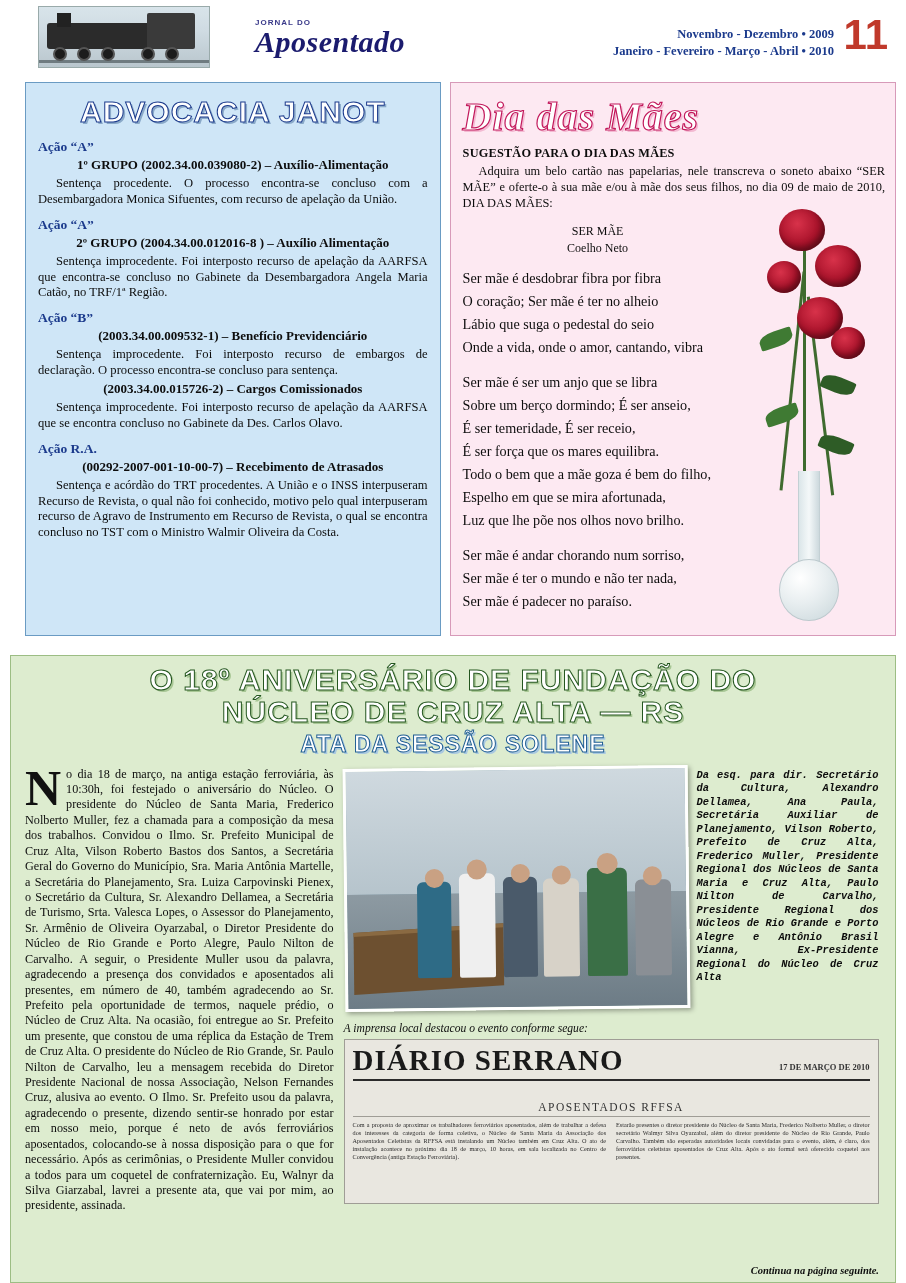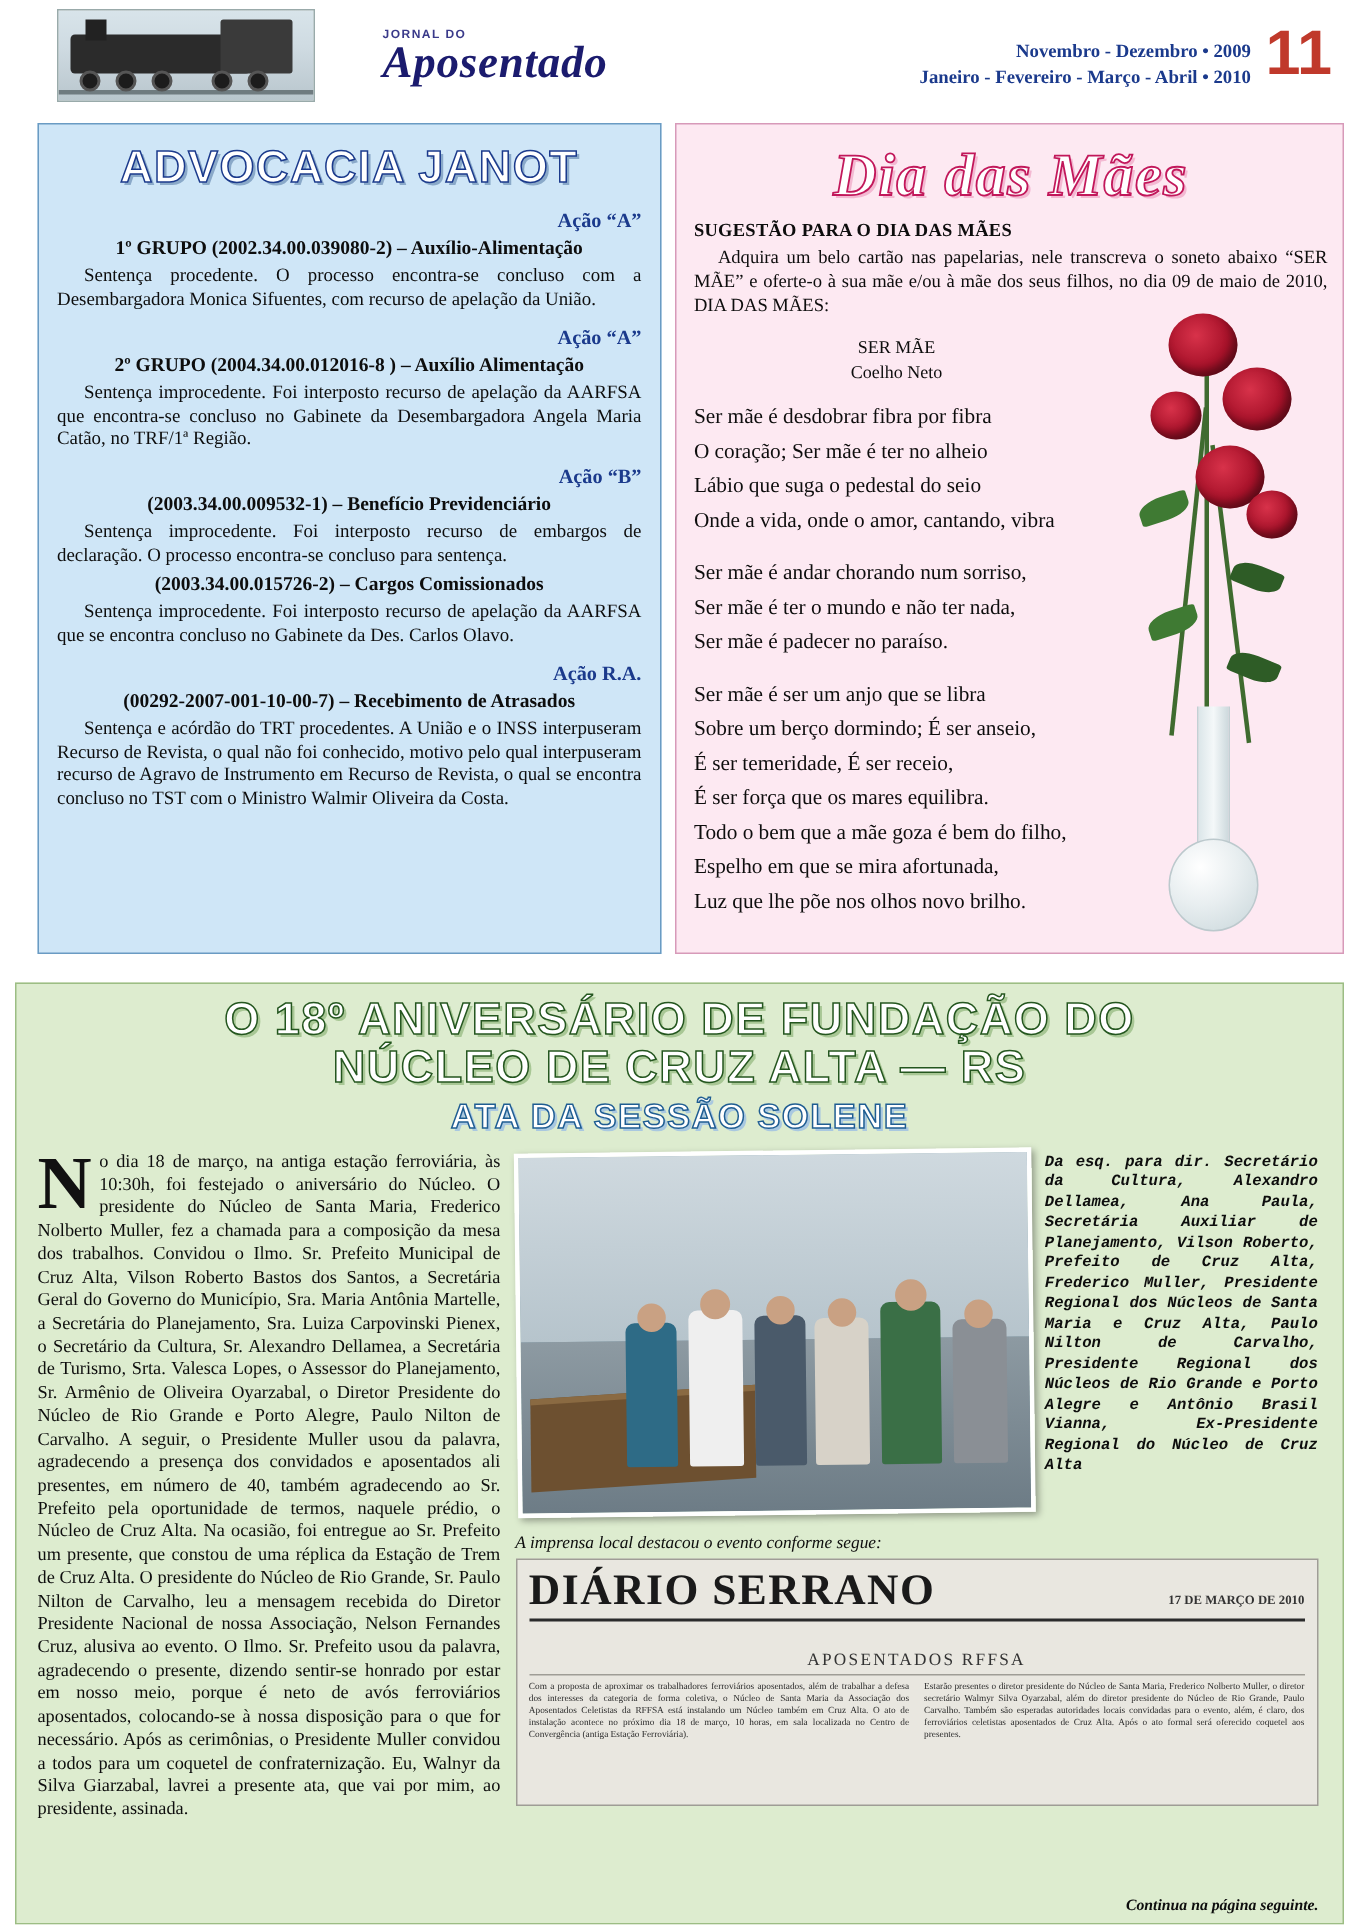--- a/index.html
+++ b/index.html
@@ -111,21 +111,21 @@
     font-family: "Liberation Sans", sans-serif;
     font-weight: bold;
     font-size: 30px;
     letter-spacing: 1px;
     color: #ffffff;
     -webkit-text-stroke: 1px #1b3a8c;
     text-shadow: 2px 2px 0 #8aa9c9;
     margin: 4px 0 10px 0;
   }
   .acao {
-    text-align: right;
+    text-align: left;
     font-weight: bold;
     font-size: 13.5px;
     color: #1b3a8c;
     margin-top: 9px;
   }
   .grupo {
     text-align: center;
     font-weight: bold;
     font-size: 13px;
     color: #0d0d0d;
@@ -135,21 +135,20 @@
     font-size: 12.6px;
     line-height: 1.26;
     text-align: justify;
     text-indent: 18px;
     margin-top: 3px;
     hyphens: auto;
   }
 
   
   .dia-title {
-    text-align: center;
     font-family: "Liberation Serif", serif;
     font-style: italic;
     font-weight: bold;
     font-size: 40px;
     color: #ffffff;
     -webkit-text-stroke: 1.2px #c2185b;
     text-shadow: 2px 2px 0 #f3b9d2;
     margin: 4px 0 6px 0;
     letter-spacing: 1px;
   }
@@ -439,32 +438,32 @@
       </div>
 
       <div class="poem">
         <div class="stanza">
           <div>Ser mãe é desdobrar fibra por fibra</div>
           <div>O coração; Ser mãe é ter no alheio</div>
           <div>Lábio que suga o pedestal do seio</div>
           <div>Onde a vida, onde o amor, cantando, vibra</div>
         </div>
         <div class="stanza">
-          <div>Ser mãe é andar chorando num sorriso,</div>
-          <div>Ser mãe é ter o mundo e não ter nada,</div>
-          <div>Ser mãe é padecer no paraíso.</div>
-        </div>
-        <div class="stanza">
           <div>Ser mãe é ser um anjo que se libra</div>
           <div>Sobre um berço dormindo; É ser anseio,</div>
           <div>É ser temeridade, É ser receio,</div>
           <div>É ser força que os mares equilibra.</div>
           <div>Todo o bem que a mãe goza é bem do filho,</div>
           <div>Espelho em que se mira afortunada,</div>
           <div>Luz que lhe põe nos olhos novo brilho.</div>
+        </div>
+        <div class="stanza">
+          <div>Ser mãe é andar chorando num sorriso,</div>
+          <div>Ser mãe é ter o mundo e não ter nada,</div>
+          <div>Ser mãe é padecer no paraíso.</div>
         </div>
       </div>
 
       <div class="roses">
         <div class="stem" style="left:72px; top:30px; height:260px;"></div>
         <div class="stem" style="left:60px; top:70px; height:220px; transform:rotate(6deg);"></div>
         <div class="stem" style="left:88px; top:95px; height:200px; transform:rotate(-7deg);"></div>
         <div class="rose" style="left:48px; top:8px;"></div>
         <div class="rose" style="left:84px; top:44px;"></div>
         <div class="rose small" style="left:36px; top:60px;"></div>

